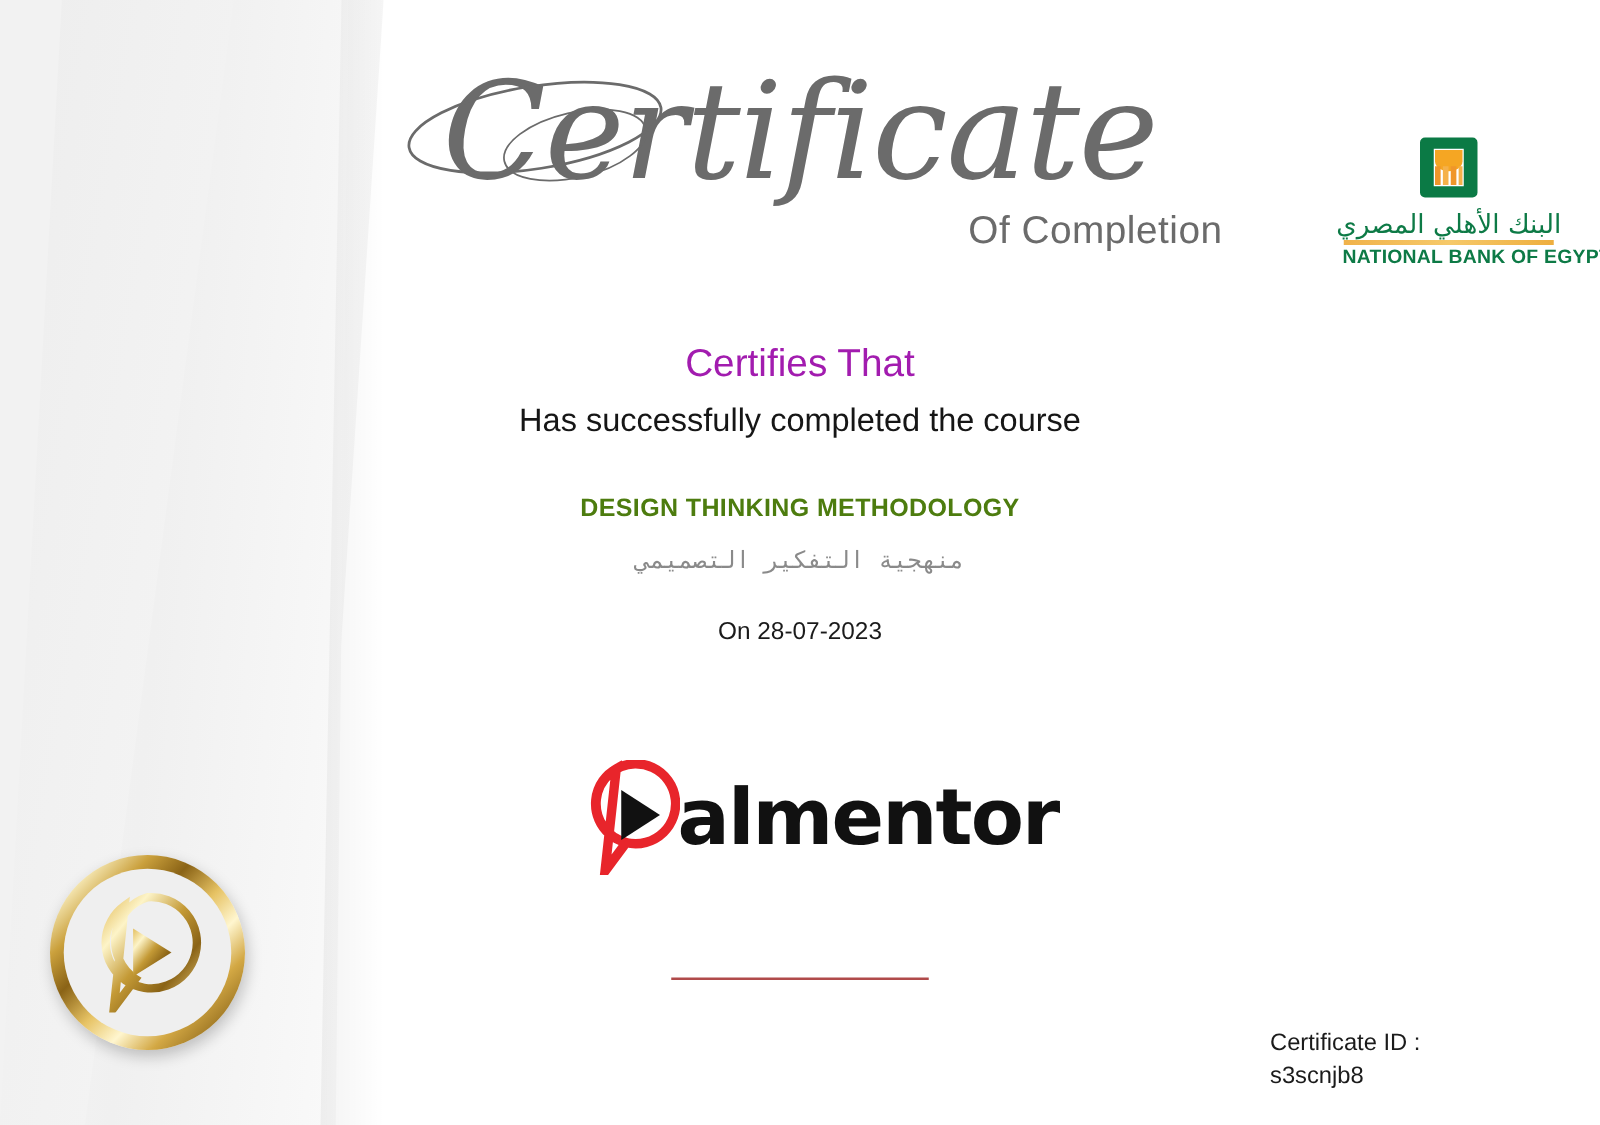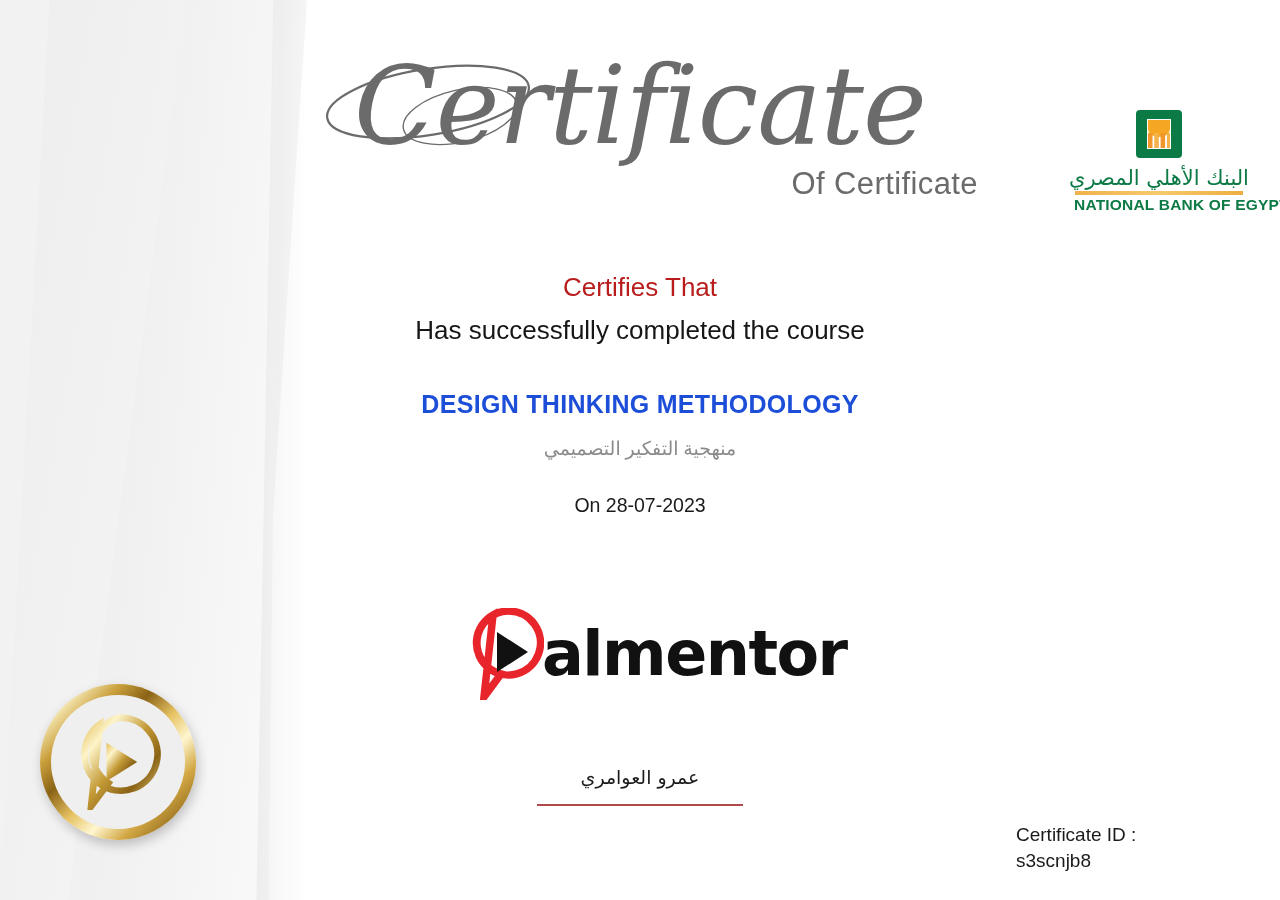--- a/index.html
+++ b/index.html
@@ -168,48 +168,48 @@
 
   
   .body-block {
     position: absolute;
     left: 280px;
     top: 272px;
     width: 720px;
     text-align: center;
   }
   .certifies {
-    font-size: 26px;
-    color: #b91c1c;
+    font-size: 31px;
+    color: #a21caf;
     line-height: 1.2;
   }
   .recipient {
     font-family: "DejaVu Sans", sans-serif;
     direction: rtl;
     font-weight: 700;
     font-size: 48px;
     color: #d2232a;
     line-height: 1.35;
     margin-top: 26px;
     white-space: nowrap;
   }
   .completed {
     font-size: 26px;
     color: #161616;
     margin-top: 12px;
   }
   .course-en {
     font-weight: 700;
-    font-size: 25px;
-    color: #1d4ed8;
+    font-size: 20px;
+    color: #4d7c0f;
     letter-spacing: 0.3px;
     margin-top: 44px;
   }
   .course-ar {
-    font-family: Liberation Serif, serif;
+    font-family: Liberation Mono, monospace;
     direction: rtl;
     font-size: 19px;
     color: #8a8a8a;
     margin-top: 18px;
     text-align: center;
   }
   .date-line {
     font-size: 19.5px;
     color: #1b1b1b;
     margin-top: 34px;
@@ -301,21 +301,21 @@
       <path d="M38 30 L70 50 L38 70 Z" fill="url(#goldGrad)"></path>
     </svg>
   </div>
 
   <div class="title-block">
     <svg class="swirl" viewBox="0 0 230 120">
       <ellipse cx="118" cy="42" rx="102" ry="33" fill="none" stroke="#6b6b6b" stroke-width="2.2" transform="rotate(-9 118 42)"></ellipse>
       <ellipse cx="150" cy="56" rx="58" ry="26" fill="none" stroke="#6b6b6b" stroke-width="1.4" transform="rotate(-13 150 56)"></ellipse>
     </svg>
     <div class="cert-script">Certificate</div>
-    <div class="cert-sub">Of Certificate</div>
+    <div class="cert-sub">Of Completion</div>
   </div>
 
   <div class="nbe-logo">
     <svg class="nbe-emblem" viewBox="0 0 50 52">
       <path d="M6 2 H44 A4 4 0 0 1 48 6 V46 A4 4 0 0 1 44 50 H6 A4 4 0 0 1 2 46 V6 A4 4 0 0 1 6 2 Z
                M13 11 H37 V41 H13 Z" fill="#0b7a45" fill-rule="evenodd"></path>
       <path d="M14 12 H36 V21 A11 8 0 0 1 14 21 Z" fill="#f5a623"></path>
       <rect x="14" y="25" width="4.5" height="15" fill="#f0962a"></rect>
       <rect x="20.3" y="25" width="4.5" height="15" fill="#f5b14a"></rect>
       <rect x="26.6" y="25" width="4.5" height="15" fill="#f0962a"></rect>
@@ -336,21 +336,20 @@
 
   <div class="almentor">
     <svg class="almentor-mark" viewBox="0 0 74 92">
       <path d="M38 3 A32 32 0 1 1 23 7 L23 7 L14 89 L31 66 A32 32 0 0 1 38 3 Z" fill="none" stroke="#e8252b" stroke-width="7.5"></path>
       <path d="M27 24 L58 44 L27 64 Z" fill="#111111"></path>
     </svg>
     <div class="almentor-word">almentor</div>
   </div>
 
   <div class="signature">
-    <div class="sig-name">عمرو العوامري</div>
     <div class="sig-rule"></div>
   </div>
 
   <div class="cert-id">
     <div>Certificate ID :</div>
     <div>s3scnjb8</div>
   </div>
 
 </div>
 

